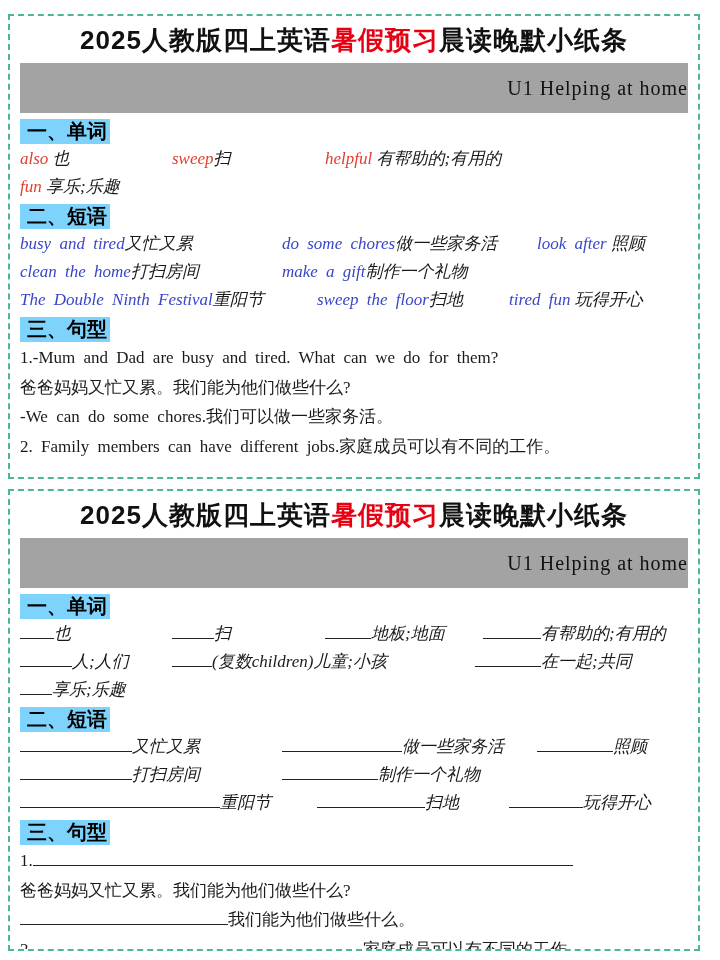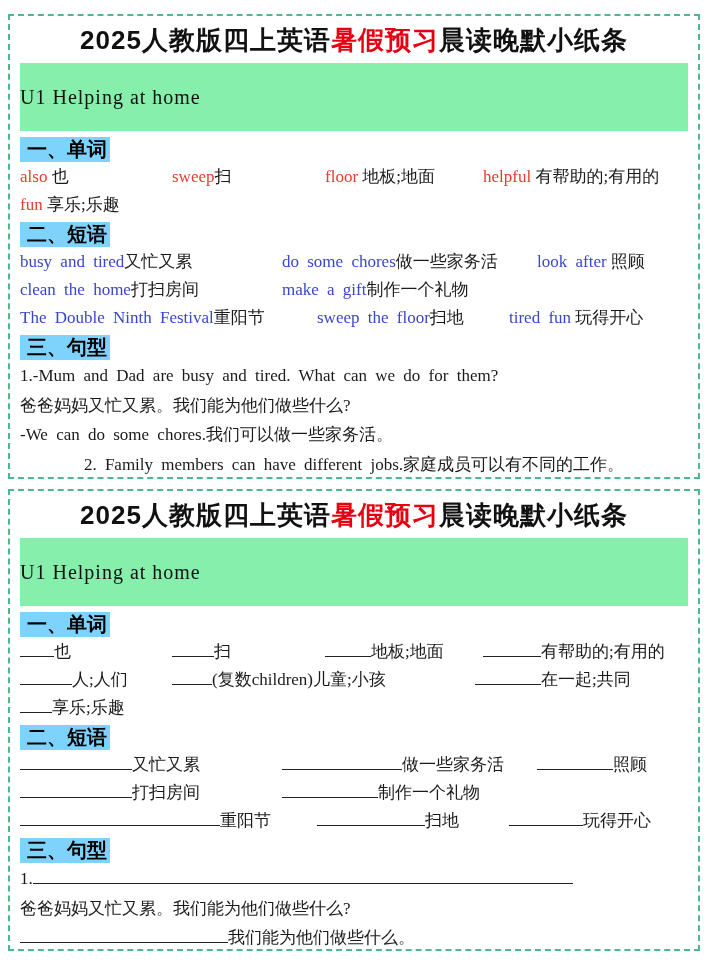--- a/index.html
+++ b/index.html
@@ -18,62 +18,61 @@
 
   .ptitle{
     text-align:center;
     font-family:"Liberation Sans","DejaVu Sans",sans-serif;
     font-weight:bold;font-size:26px;line-height:34px;
     letter-spacing:1px;margin:1px 0 6px 0;color:#111;
   }
   .ptitle .red-seg{color:#e60012;}
 
   .banner{
-    background:#86efac;text-align:left;
-    font-size:20px;line-height:22px;padding:23px 0;margin-bottom:7px;
+    background:#a3a3a3;text-align:right;
+    font-size:20px;line-height:22px;padding:14px 0;margin-bottom:7px;
     letter-spacing:1px;color:#111;
   }
 
   .sechead{margin:2px 0 5px 0;line-height:22px;}
   .sechead .hl{
     background:#7dd3fc;color:#000;font-weight:bold;
     font-family:"Liberation Sans","DejaVu Sans",sans-serif;
     font-size:20px;padding:1px 3px 2px 7px;
   }
 
   .row{display:flex;margin:0 0 8px 0;line-height:20px;align-items:baseline;}
-  .cell{flex:0 0 auto;white-space:nowrap;}
+  .cell{flex:0 0 auto;white-space:nowrap;font-style:italic;}
   .cell.grow{flex:1 1 auto;}
   .en{color:#e23d2e;word-spacing:4px;}
   .ph{color:#3a46c9;word-spacing:4px;}
   .zh{color:#1a1a1a;}
 
   .bl{
     display:inline-block;border-bottom:1px solid #222;
     height:14px;vertical-align:baseline;
   }
 
   .sline{margin:0 0 8.5px 0;line-height:21px;word-spacing:4px;white-space:nowrap;}
-  .sline:last-child{margin-bottom:0;text-align:center;}
+  .sline:last-child{margin-bottom:0;}
 </style>
 </head>
 <body>
 
 <div class="panel" id="panel-answers">
 
   <div class="ptitle"><span>2025人教版四上英语</span><span class="red-seg">暑假预习</span><span>晨读晚默小纸条</span></div>
 
   <div class="banner">U1 Helping at home</div>
 
   <div class="sechead"><span class="hl">一、单词</span></div>
 
   <div class="row">
     <span class="cell" style="width:152px"><span class="en">also</span><span class="zh"> 也</span></span>
     <span class="cell" style="width:153px"><span class="en">sweep</span><span class="zh">扫</span></span>
-    <span class="cell" style="width:158px"><span class="en">floor</span><span class="zh"> 地板;地面</span></span>
     <span class="cell grow"><span class="en">helpful</span><span class="zh"> 有帮助的;有用的</span></span>
   </div>
 
 
   <div class="row">
     <span class="cell"><span class="en">fun</span><span class="zh"> 享乐;乐趣</span></span>
   </div>
 
   <div class="sechead"><span class="hl">二、短语</span></div>
 

